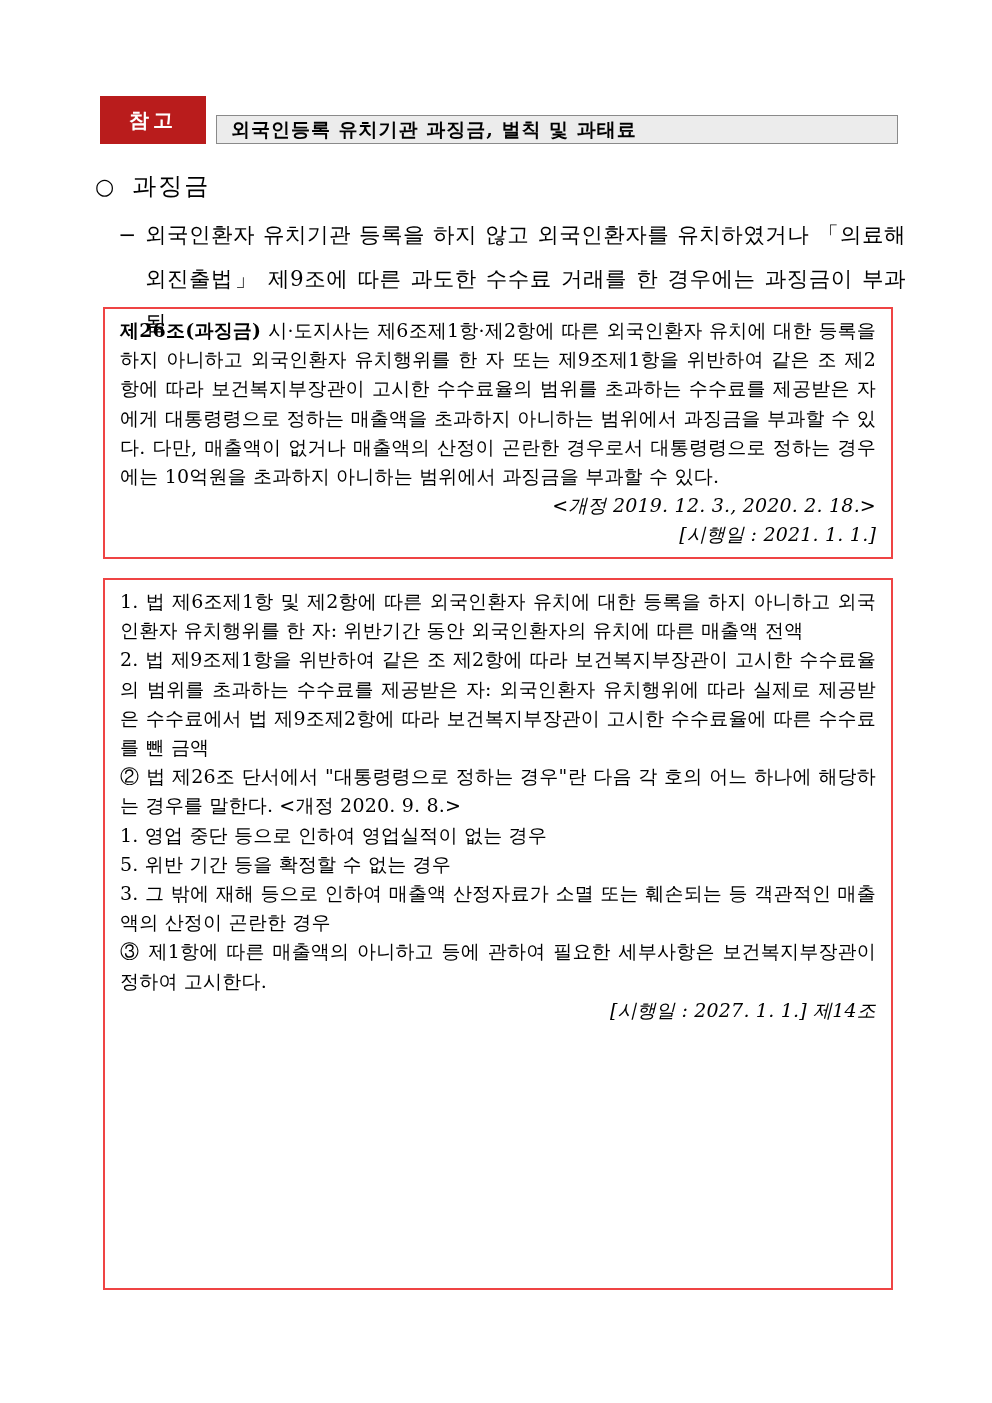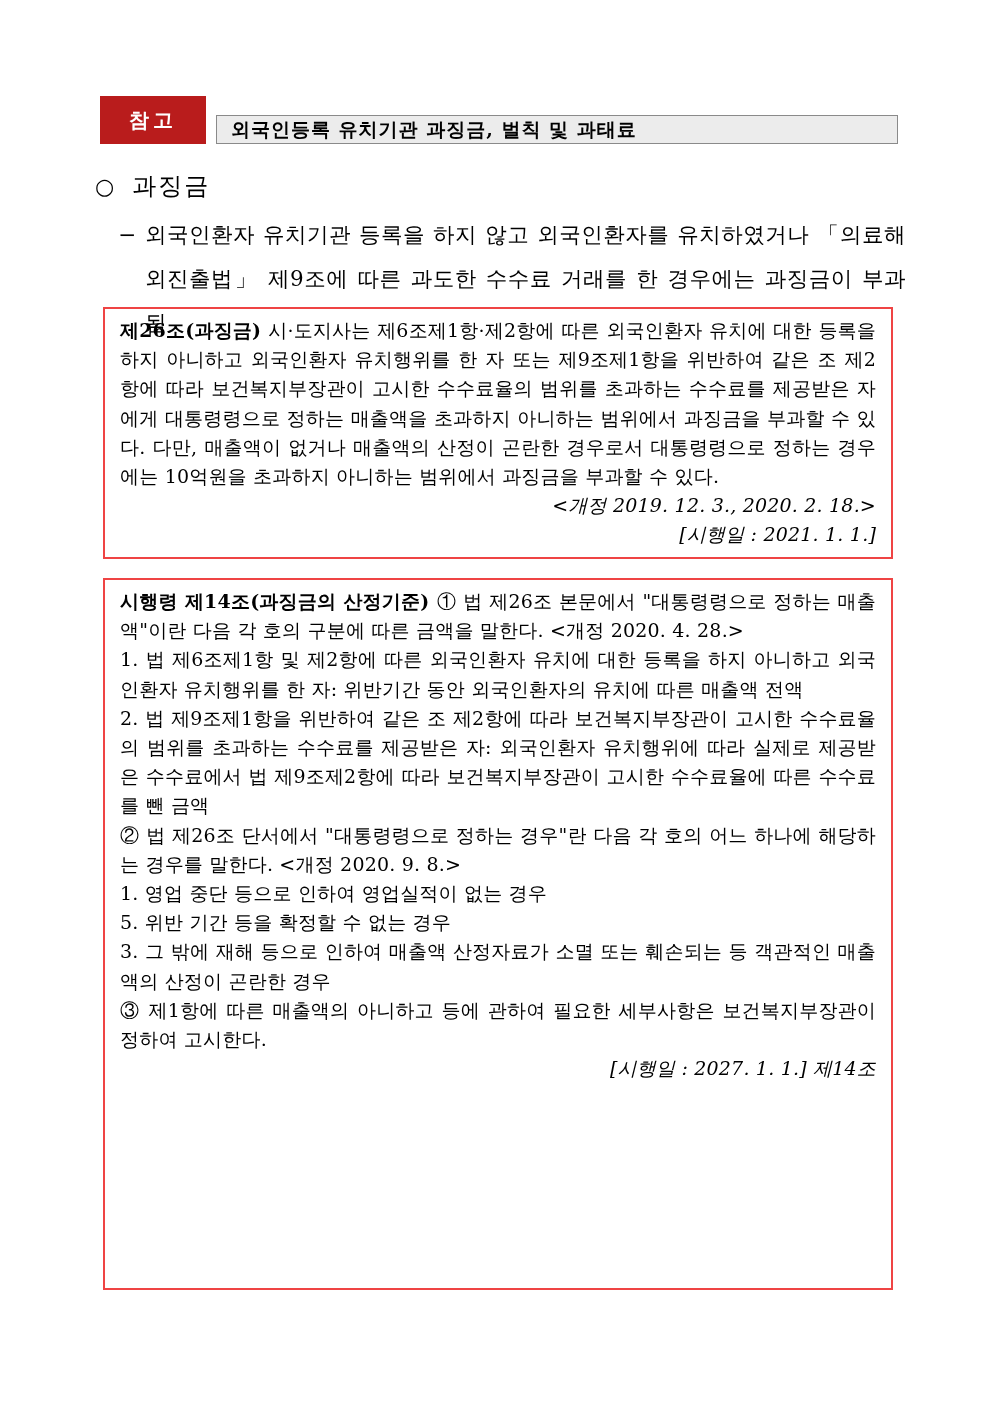--- a/index.html
+++ b/index.html
@@ -132,21 +132,20 @@
     <span class="dash-text">외국인환자 유치기관 등록을 하지 않고 외국인환자를 유치하였거나 「의료해외진출법」 제9조에 따른 과도한 수수료 거래를 한 경우에는 과징금이 부과됨</span>
   </div>
 
   <div class="law-box" id="law-box-1">
     <p><span class="lead">제26조(과징금)</span><span>시·도지사는 제6조제1항·제2항에 따른 외국인환자 유치에 대한 등록을 하지 아니하고 외국인환자 유치행위를 한 자 또는 제9조제1항을 위반하여 같은 조 제2항에 따라 보건복지부장관이 고시한 수수료율의 범위를 초과하는 수수료를 제공받은 자에게 대통령령으로 정하는 매출액을 초과하지 아니하는 범위에서 과징금을 부과할 수 있다. 다만, 매출액이 없거나 매출액의 산정이 곤란한 경우로서 대통령령으로 정하는 경우에는 10억원을 초과하지 아니하는 범위에서 과징금을 부과할 수 있다.</span></p>
     <p class="note-line">&lt;개정 2019. 12. 3., 2020. 2. 18.&gt;</p>
     <p class="note-line">[시행일 : 2021. 1. 1.]</p>
   </div>
 
   <div class="law-box" id="law-box-2">
-    <p><span class="lead">시행령 제14조(과징금의 산정기준)</span><span>① 법 제26조 본문에서 "대통령령으로 정하는 매출액"이란 다음 각 호의 구분에 따른 금액을 말한다. &lt;개정 2020. 4. 28.&gt;</span></p>
     <p>1. 법 제6조제1항 및 제2항에 따른 외국인환자 유치에 대한 등록을 하지 아니하고 외국인환자 유치행위를 한 자: 위반기간 동안 외국인환자의 유치에 따른 매출액 전액</p>
     <p>2. 법 제9조제1항을 위반하여 같은 조 제2항에 따라 보건복지부장관이 고시한 수수료율의 범위를 초과하는 수수료를 제공받은 자: 외국인환자 유치행위에 따라 실제로 제공받은 수수료에서 법 제9조제2항에 따라 보건복지부장관이 고시한 수수료율에 따른 수수료를 뺀 금액</p>
     <p>② 법 제26조 단서에서 "대통령령으로 정하는 경우"란 다음 각 호의 어느 하나에 해당하는 경우를 말한다. &lt;개정 2020. 9. 8.&gt;</p>
     <p>1. 영업 중단 등으로 인하여 영업실적이 없는 경우</p>
     <p>5. 위반 기간 등을 확정할 수 없는 경우</p>
     <p>3. 그 밖에 재해 등으로 인하여 매출액 산정자료가 소멸 또는 훼손되는 등 객관적인 매출액의 산정이 곤란한 경우</p>
     <p>③ 제1항에 따른 매출액의 아니하고 등에 관하여 필요한 세부사항은 보건복지부장관이 정하여 고시한다.</p>
     <p class="note-line">[시행일 : 2027. 1. 1.] 제14조</p>
 
   </div>

